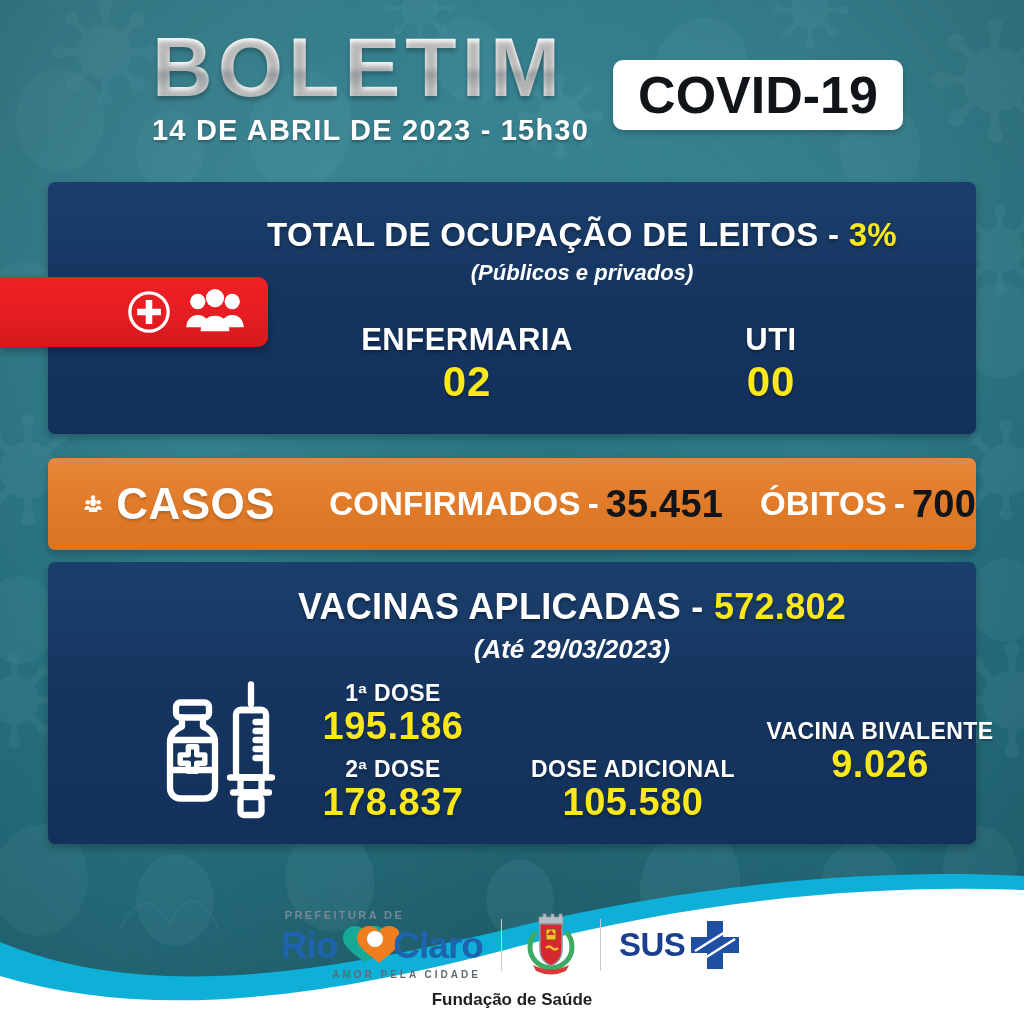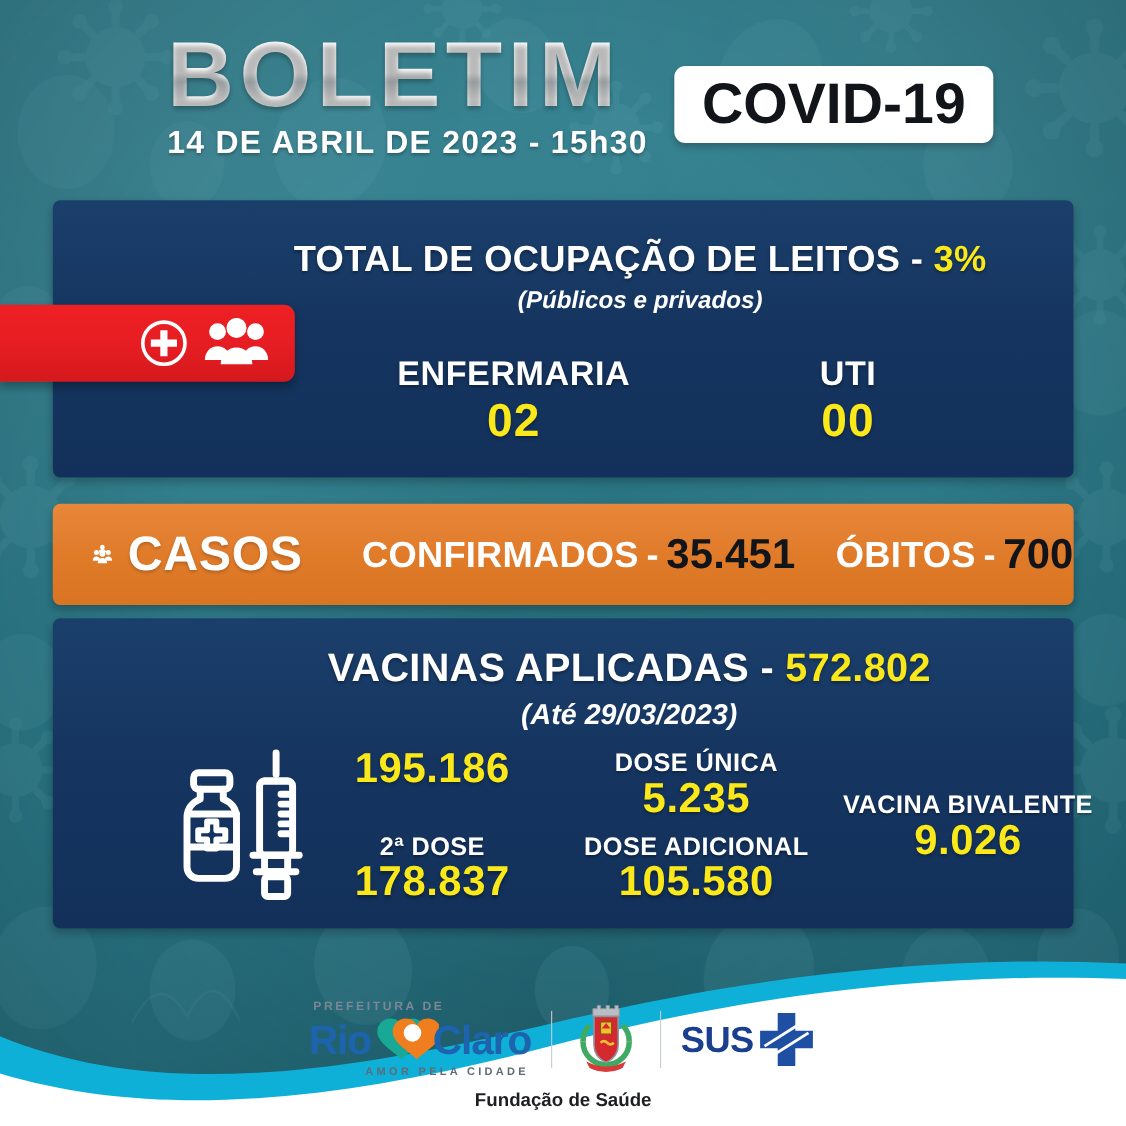--- a/index.html
+++ b/index.html
@@ -550,29 +550,26 @@
         <path d="M72 28h-7M72 34h-7M72 40h-7M72 46h-7M72 52h-7"></path>
         <path d="M48 65h28"></path>
         <rect x="55" y="65" width="14" height="10"></rect>
         <path d="M50 75h24"></path>
         <rect x="55" y="78" width="14" height="12" rx="2"></rect>
       </g>
     </svg>
 
     <div class="vac-grid">
       <div class="vac-item vac-d1">
+        <div class="vac-label">1ª DOSE</div>
         <div class="vac-value">195.186</div>
       </div>
       <div class="vac-item vac-d2">
         <div class="vac-label">2ª DOSE</div>
         <div class="vac-value">178.837</div>
-      </div>
-      <div class="vac-item vac-du">
-        <div class="vac-label">DOSE ÚNICA</div>
-        <div class="vac-value">5.235</div>
       </div>
       <div class="vac-item vac-da">
         <div class="vac-label">DOSE ADICIONAL</div>
         <div class="vac-value">105.580</div>
       </div>
       <div class="vac-item vac-bv">
         <div class="vac-label">VACINA BIVALENTE</div>
         <div class="vac-value">9.026</div>
       </div>
     </div>

